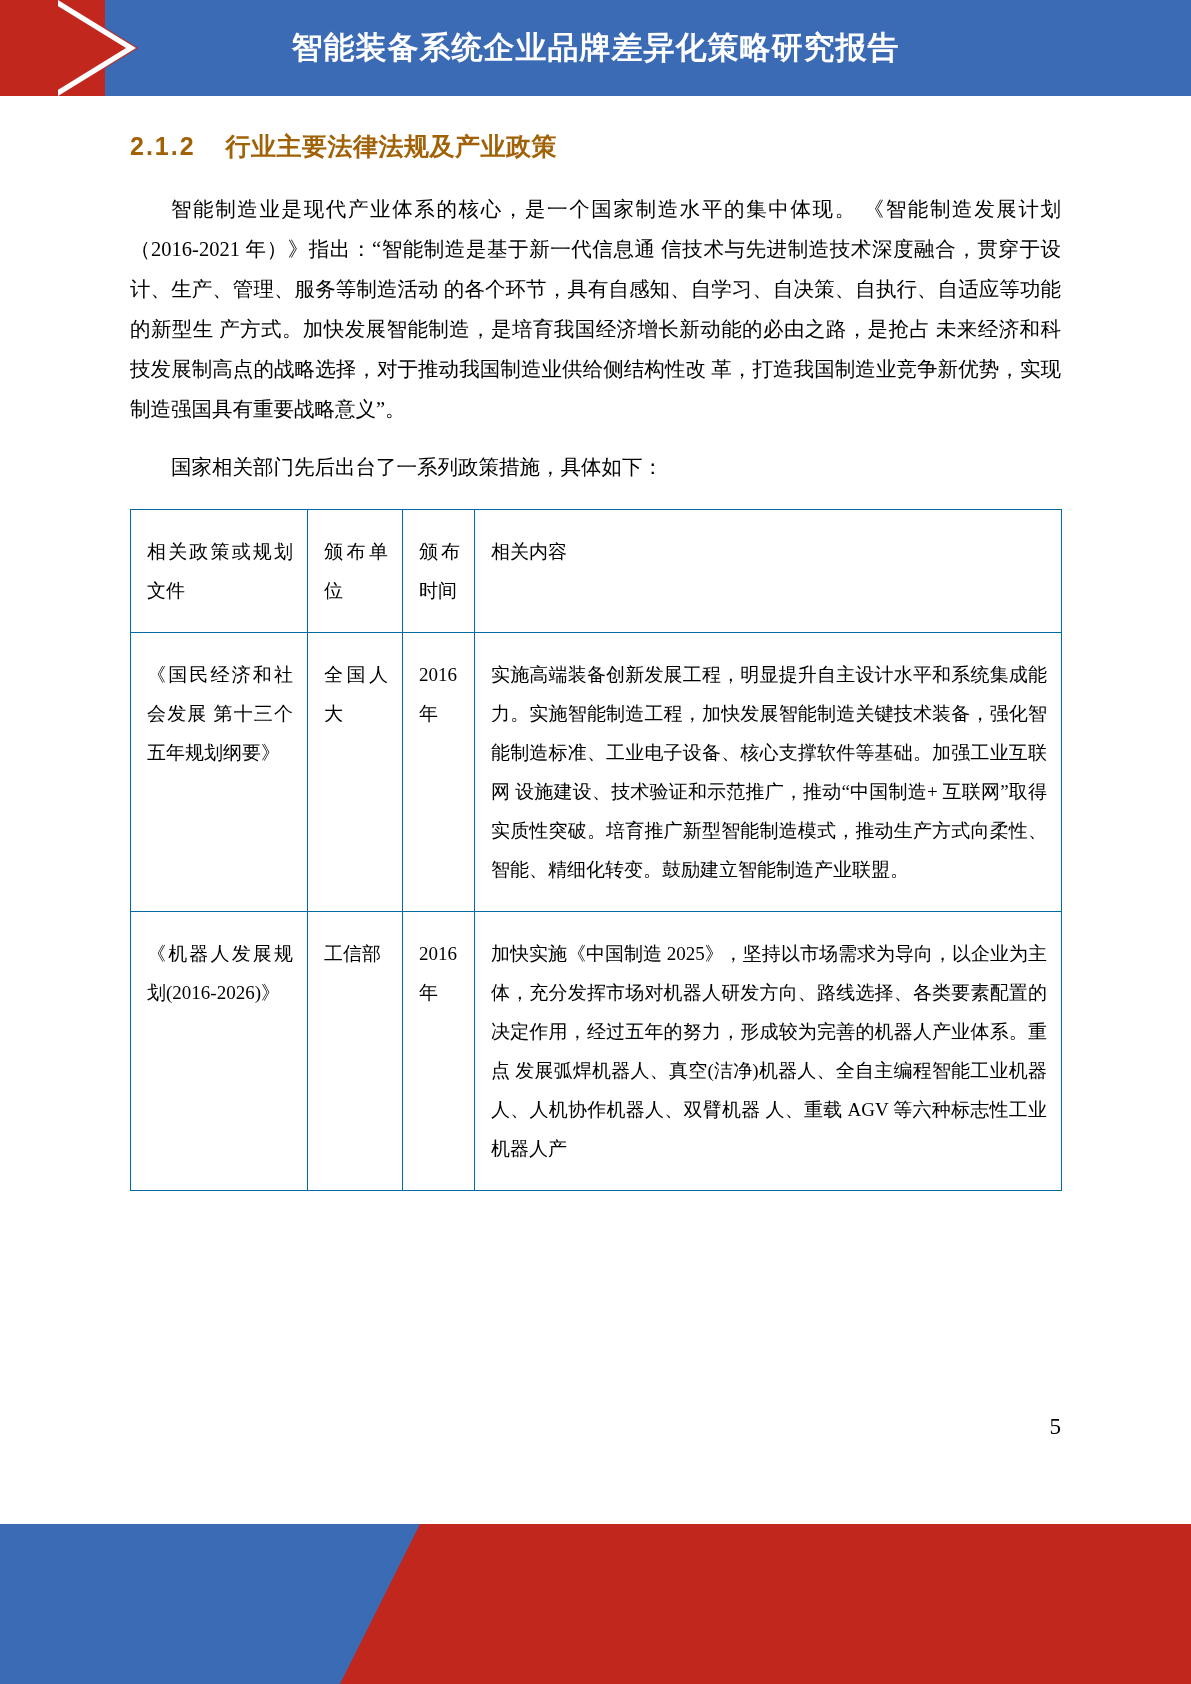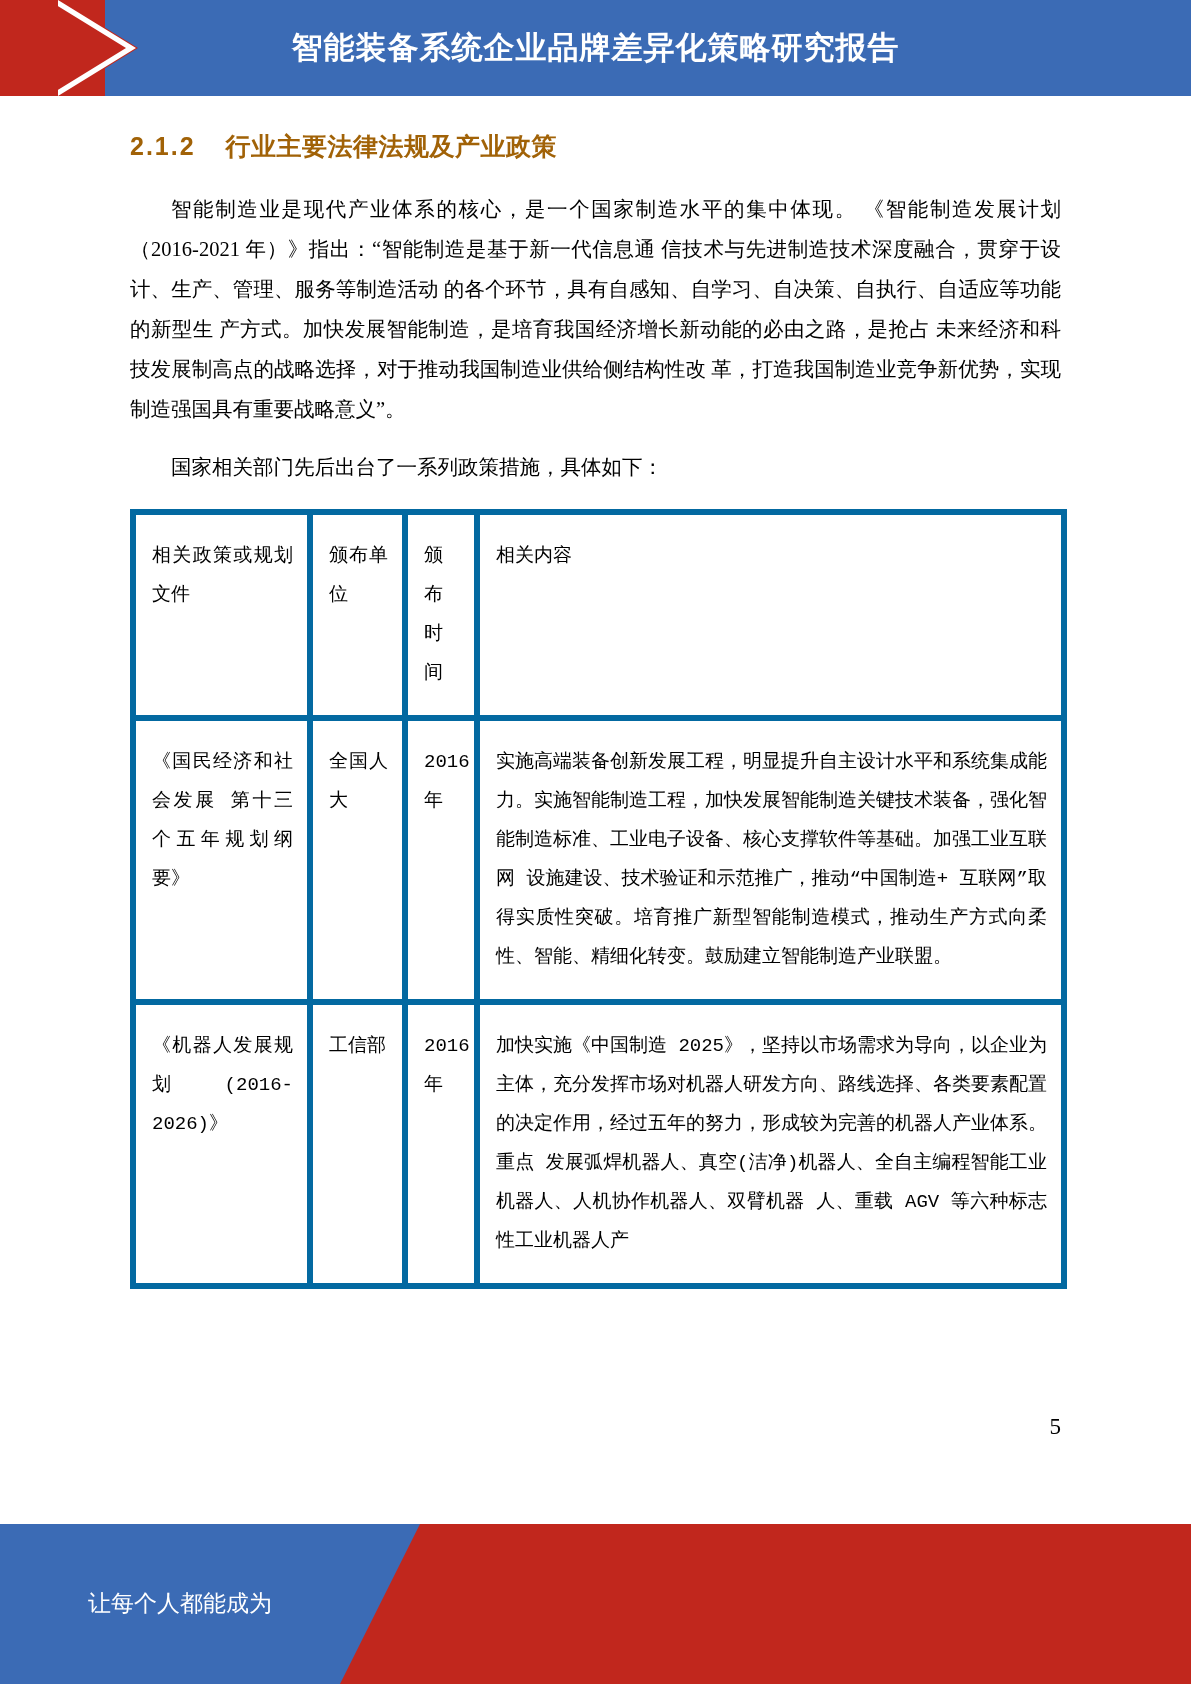--- a/index.html
+++ b/index.html
@@ -108,26 +108,26 @@
   }
 
   
   table.policy-table {
     border-collapse: collapse;
     width: 931px;
     margin-top: 22px;
     table-layout: fixed;
   }
   table.policy-table td, table.policy-table th {
-    border: 6px solid #0369a1;
+    border: 1px solid #0369a1;
     vertical-align: top;
     padding: 22px 14px 22px 16px;
     font-size: 19px;
     line-height: 39px;
-    font-family: Liberation Mono, monospace;
+    font-family: Liberation Serif, serif;
     text-align: justify;
     font-weight: normal;
   }
   .col-doc  { width: 177px; }
   .col-unit { width: 95px; }
   .col-time { width: 72px; }
   .col-body { width: 587px; }
 
   
   .page-number {
@@ -247,14 +247,13 @@
       </tr>
     </tbody>
   </table>
 </div>
 
 <div class="page-number">5</div>
 
 <div class="footer">
   <div class="footer-blue"></div>
   <div class="footer-red"></div>
-  <div class="footer-left-text">让每个人都能成为</div>
 </div>
 
 </body></html>

